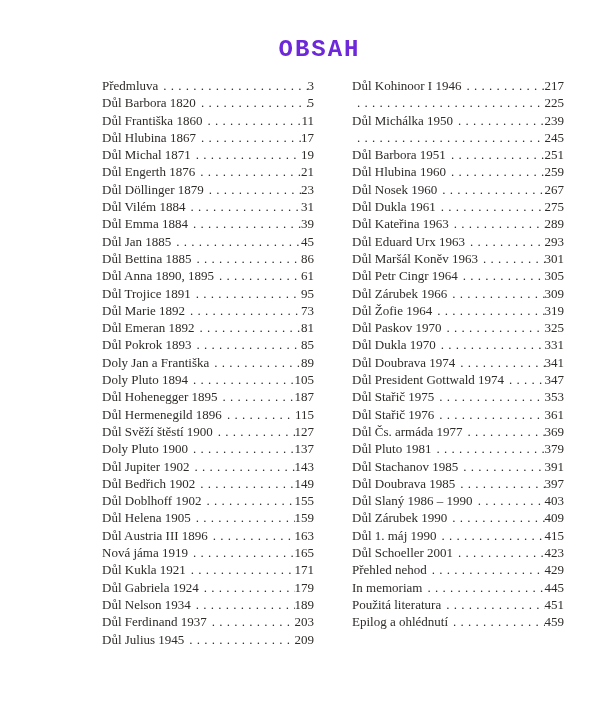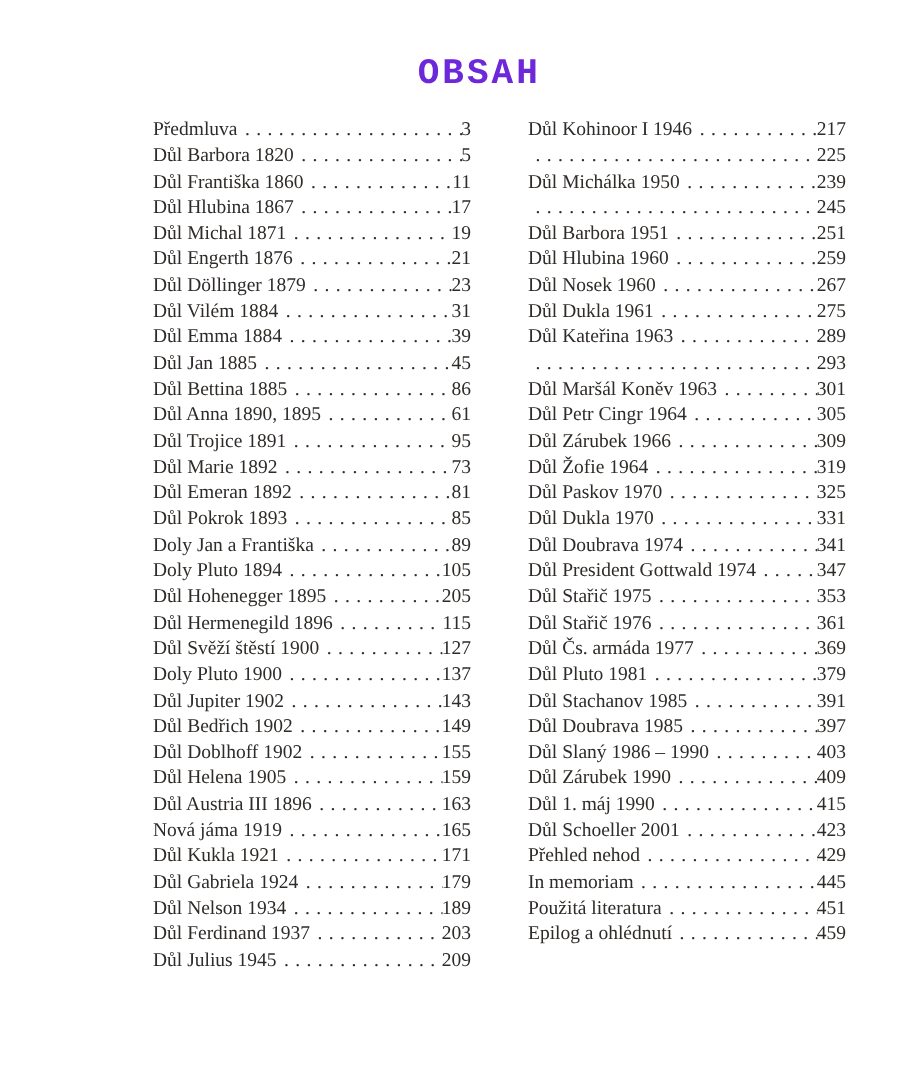--- a/index.html
+++ b/index.html
@@ -156,21 +156,21 @@
           <span class="pg">89</span>
         </div>
         <div class="row">
           <span class="lbl">Doly Pluto 1894</span>
           <span class="dots">. . . . . . . . . . . . . . . . . . . . . . . . . . . . . . . . . . . . . . . . . . . . . . . . . . . . . . . . . . . . </span>
           <span class="pg">105</span>
         </div>
         <div class="row">
           <span class="lbl">Důl Hohenegger 1895</span>
           <span class="dots">. . . . . . . . . . . . . . . . . . . . . . . . . . . . . . . . . . . . . . . . . . . . . . . . . . . . . . . . . . . . </span>
-          <span class="pg">205</span>
+          <span class="pg">187</span>
         </div>
         <div class="row">
           <span class="lbl">Důl Hermenegild 1896</span>
           <span class="dots">. . . . . . . . . . . . . . . . . . . . . . . . . . . . . . . . . . . . . . . . . . . . . . . . . . . . . . . . . . . . </span>
           <span class="pg">115</span>
         </div>
         <div class="row">
           <span class="lbl">Důl Svěží štěstí 1900</span>
           <span class="dots">. . . . . . . . . . . . . . . . . . . . . . . . . . . . . . . . . . . . . . . . . . . . . . . . . . . . . . . . . . . . </span>
           <span class="pg">127</span>
@@ -274,20 +274,21 @@
           <span class="lbl">Důl Dukla 1961</span>
           <span class="dots">. . . . . . . . . . . . . . . . . . . . . . . . . . . . . . . . . . . . . . . . . . . . . . . . . . . . . . . . . . . . </span>
           <span class="pg">275</span>
         </div>
         <div class="row">
           <span class="lbl">Důl Kateřina 1963</span>
           <span class="dots">. . . . . . . . . . . . . . . . . . . . . . . . . . . . . . . . . . . . . . . . . . . . . . . . . . . . . . . . . . . . </span>
           <span class="pg">289</span>
         </div>
         <div class="row">
+          <span class="lbl">Důl Eduard Urx 1963</span>
           <span class="dots">. . . . . . . . . . . . . . . . . . . . . . . . . . . . . . . . . . . . . . . . . . . . . . . . . . . . . . . . . . . . </span>
           <span class="pg">293</span>
         </div>
         <div class="row">
           <span class="lbl">Důl Maršál Koněv 1963</span>
           <span class="dots">. . . . . . . . . . . . . . . . . . . . . . . . . . . . . . . . . . . . . . . . . . . . . . . . . . . . . . . . . . . . </span>
           <span class="pg">301</span>
         </div>
         <div class="row">
           <span class="lbl">Důl Petr Cingr 1964</span>

